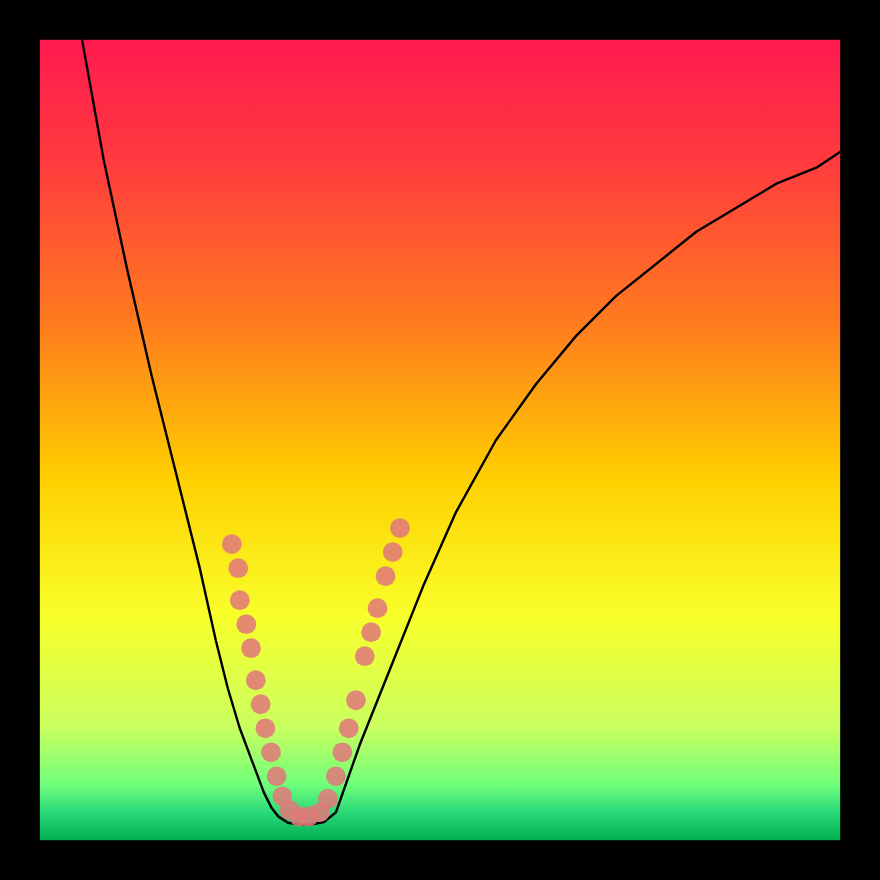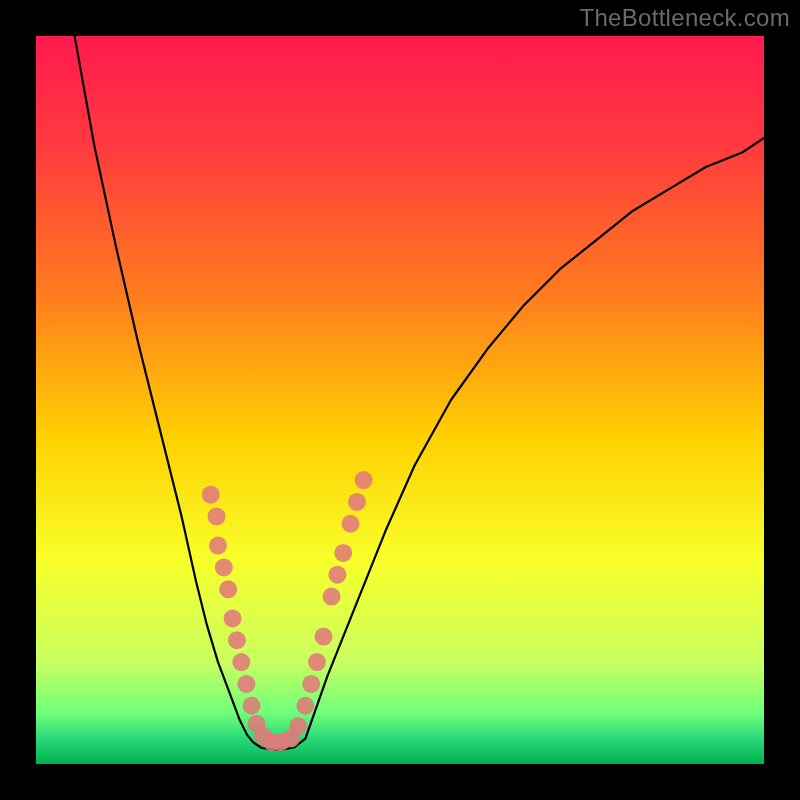--- a/index.html
+++ b/index.html
@@ -35,21 +35,20 @@
     height: 728px;
   }
   svg {
     display: block;
   }
 </style>
 </head>
 <body>
 
 <div class="frame">
-  <div class="watermark">TheBottleneck.com</div>
   <div class="plot-area">
     <svg id="chart-svg" width="728" height="728" viewBox="0 0 728 728" preserveAspectRatio="none">
         <defs>
           <linearGradient id="bg-grad" x1="0" y1="0" x2="0" y2="1">
             <stop offset="0%" stop-color="#ff1a4f"></stop>
             <stop offset="15%" stop-color="#ff3a3f"></stop>
             <stop offset="35%" stop-color="#ff7a1f"></stop>
             <stop offset="55.00000000000001%" stop-color="#ffd000"></stop>
             <stop offset="72%" stop-color="#f8ff2a"></stop>
             <stop offset="86%" stop-color="#c9ff60"></stop>

